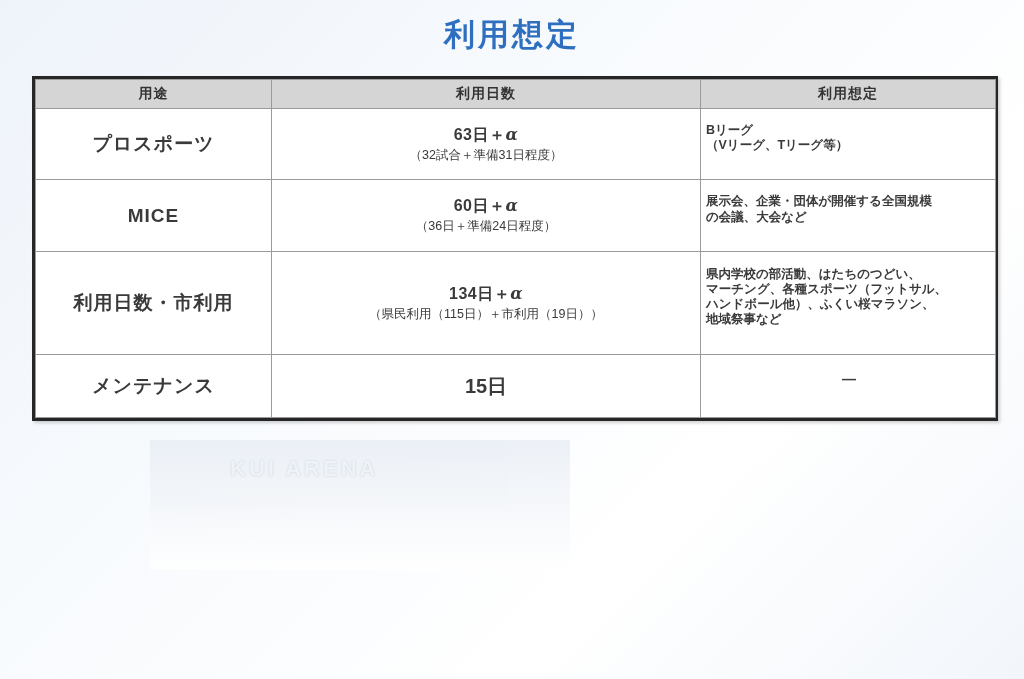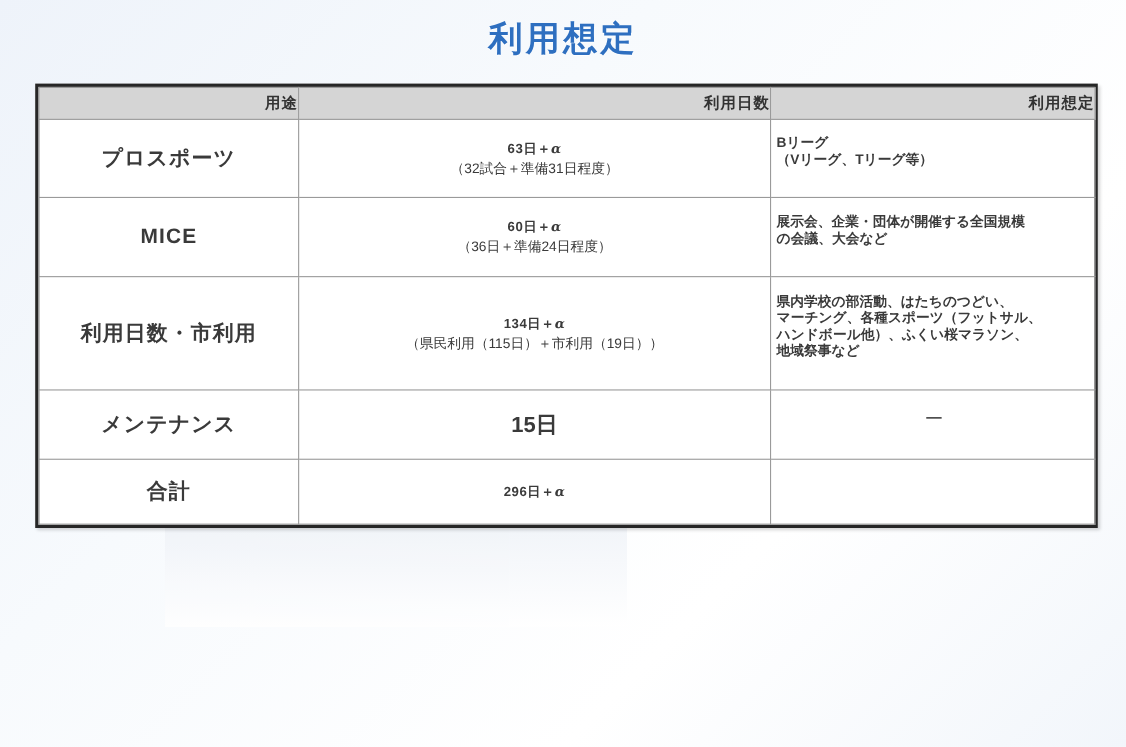--- a/index.html
+++ b/index.html
@@ -24,28 +24,28 @@
     border:3px solid #262626;background:#fff;
     box-shadow:2px 2px 3px rgba(0,0,0,.18);
   }
   table{border-collapse:collapse;width:100%;table-layout:fixed;}
   col.c1{width:236px;}
   col.c2{width:429px;}
   col.c3{width:295px;}
   th,td{border:1px solid #9a9a9a;padding:0;vertical-align:middle;}
   thead th{
     background:#d5d5d5;height:28px;font-size:14px;font-weight:bold;
-    color:#333;text-align:right;letter-spacing:1px;
+    color:#333;text-align:center;letter-spacing:1px;
   }
   td.use{
     text-align:center;font-size:19px;color:#3a3a3a;font-weight:600;
     letter-spacing:1px;
   }
   td.days{text-align:center;color:#3a3a3a;}
-  td.days .big{font-size:12px;font-weight:bold;letter-spacing:.5px;display:block;}
+  td.days .big{font-size:16px;font-weight:bold;letter-spacing:.5px;display:block;}
   td.days .big .alpha{font-weight:bold;font-style:italic;font-family:"DejaVu Serif",serif;}
   td.days .sub{font-size:12.5px;font-weight:normal;display:block;margin-top:1px;}
   td.days .single{font-size:20px;font-weight:bold;}
   td.note{
     font-size:12.5px;font-weight:bold;color:#3a3a3a;line-height:1.22;
     padding:4px 3px 16px 5px;text-align:left;
   }
   td.note.center{text-align:center;font-size:14px;}
   tr.r1 td{height:50px;}
   tr.r2 td{height:51px;}
@@ -117,27 +117,20 @@
           </td>
           <td class="note">県内学校の部活動、はたちのつどい、<br>マーチング、各種スポーツ（フットサル、<br>ハンドボール他）、ふくい桜マラソン、<br>地域祭事など</td>
         </tr>
         <tr class="r5">
           <td class="use">メンテナンス</td>
           <td class="days">
             <span class="single">15日</span>
           </td>
           <td class="note center">―</td>
         </tr>
-        <tr class="r6">
-          <td class="use">合計</td>
-          <td class="days">
-            <span class="big"><span>296日＋</span><span class="alpha">α</span></span>
-          </td>
-          <td class="note"></td>
-        </tr>
       </tbody>
     </table>
   </div>
 
   <div class="photos">
 
     
     
 
     

